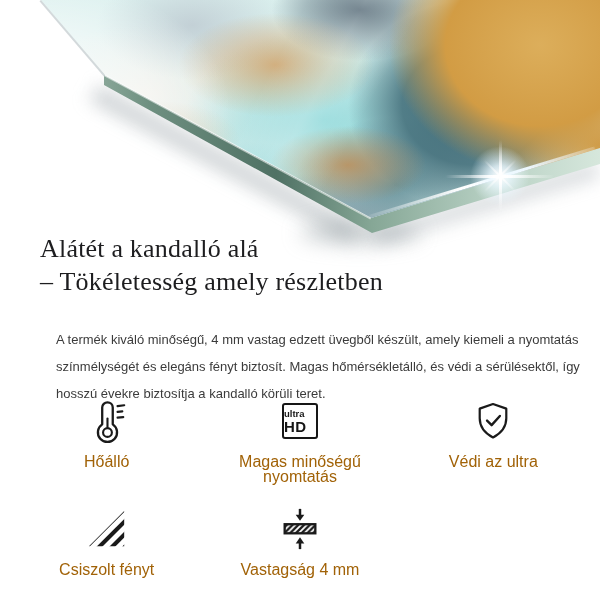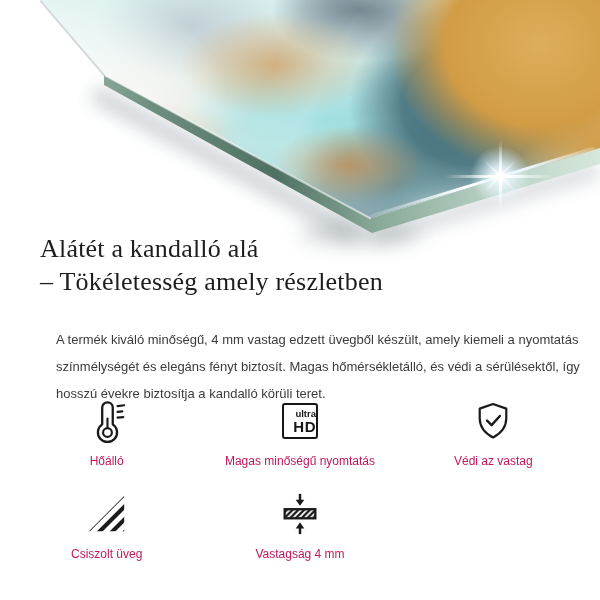--- a/index.html
+++ b/index.html
@@ -67,24 +67,24 @@
     font-family:"Liberation Serif",serif;font-weight:400;font-size:26px;line-height:33px;
     color:#1d1d1f;letter-spacing:.2px;}
   .desc{position:absolute;left:40px;top:310px;width:525px;margin:16px;
     font-size:13px;line-height:27px;color:#3b3b3b;}
 
   
   .features{position:absolute;left:10px;top:398px;width:580px;display:grid;
     grid-template-columns:repeat(3,1fr);row-gap:22px;justify-items:center;}
   .feature{display:flex;flex-direction:column;align-items:center;}
   .icon-wrap{height:46px;display:flex;align-items:center;justify-content:center;}
-  .feature .label{margin-top:10px;font-size:12px;line-height:15px;color:#be185d;text-align:center;}
+  .feature .label{margin-top:10px;font-size:16px;line-height:15px;color:#a16207;text-align:center;}
 
   .uhd{width:36px;height:36px;border:2.6px solid #161616;border-radius:3px;box-sizing:border-box;
-    display:flex;flex-direction:column;align-items:flex-end;justify-content:center;
+    display:flex;flex-direction:column;align-items:flex-start;justify-content:center;
     font-weight:700;color:#161616;}
   .uhd-top{font-size:9.5px;line-height:10px;}
   .uhd-bottom{font-size:15px;line-height:15px;letter-spacing:.5px;}
 </style>
 </head>
 <body>
 
 <div class="page">
 
   <div class="hero">
@@ -135,41 +135,41 @@
       <div class="label">Magas minőségű nyomtatás</div>
     </div>
 
     <div class="feature">
       <div class="icon-wrap">
         <svg viewBox="0 0 48 48" width="44" height="44">
           <path d="M24 5.5 L38.5 10.5 V21 C38.5 31.5 32.5 37.5 24 42 C15.5 37.5 9.5 31.5 9.5 21 V10.5 Z" fill="none" stroke="#1a1a1a" stroke-width="2.4" stroke-linejoin="round"></path>
           <path d="M17.5 23.5 L22.5 28.5 L31.5 18.5" fill="none" stroke="#1a1a1a" stroke-width="2.6" stroke-linecap="round" stroke-linejoin="round"></path>
         </svg>
       </div>
-      <div class="label">Védi az vastag</div>
+      <div class="label">Védi az ultra</div>
     </div>
 
 
     <div class="feature">
       <div class="icon-wrap">
         <svg viewBox="0 0 48 48" width="44" height="44">
           <defs>
               <clipPath id="triClip">
                 <path d="M4 43 L43 4 L43 43 Z"></path>
               </clipPath>
             </defs>
           <g clip-path="url(#triClip)" stroke="#1a1a1a" stroke-width="4.5">
             <line x1="-3" y1="48" x2="48" y2="-3"></line>
             <line x1="11" y1="48" x2="48" y2="11"></line>
             <line x1="25" y1="48" x2="48" y2="25"></line>
             <line x1="39" y1="48" x2="48" y2="39"></line>
           </g>
         </svg>
       </div>
-      <div class="label">Csiszolt üveg</div>
+      <div class="label">Csiszolt fényt</div>
     </div>
 
     <div class="feature">
       <div class="icon-wrap">
         <svg viewBox="0 0 48 48" width="46" height="46">
           <defs>
             <pattern id="hatchP" width="6" height="6" patternUnits="userSpaceOnUse">
               <path d="M0 6 L6 0 M-1.5 1.5 L1.5 -1.5 M4.5 7.5 L7.5 4.5" stroke="#1a1a1a" stroke-width="2.4"></path>
             </pattern>
           </defs>

